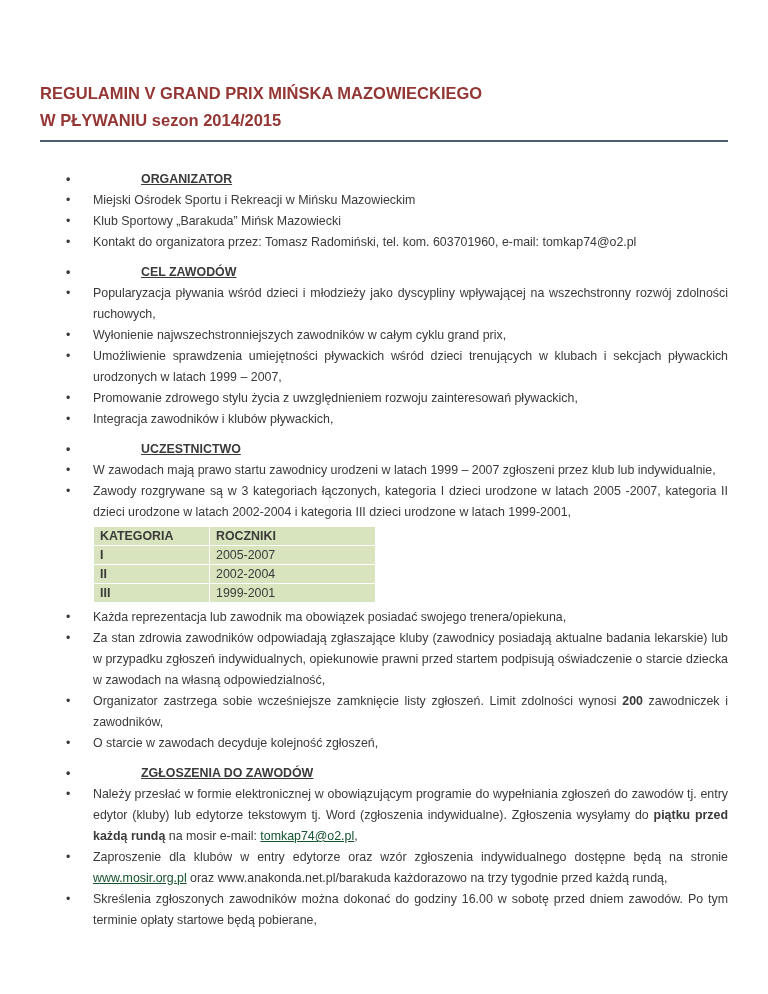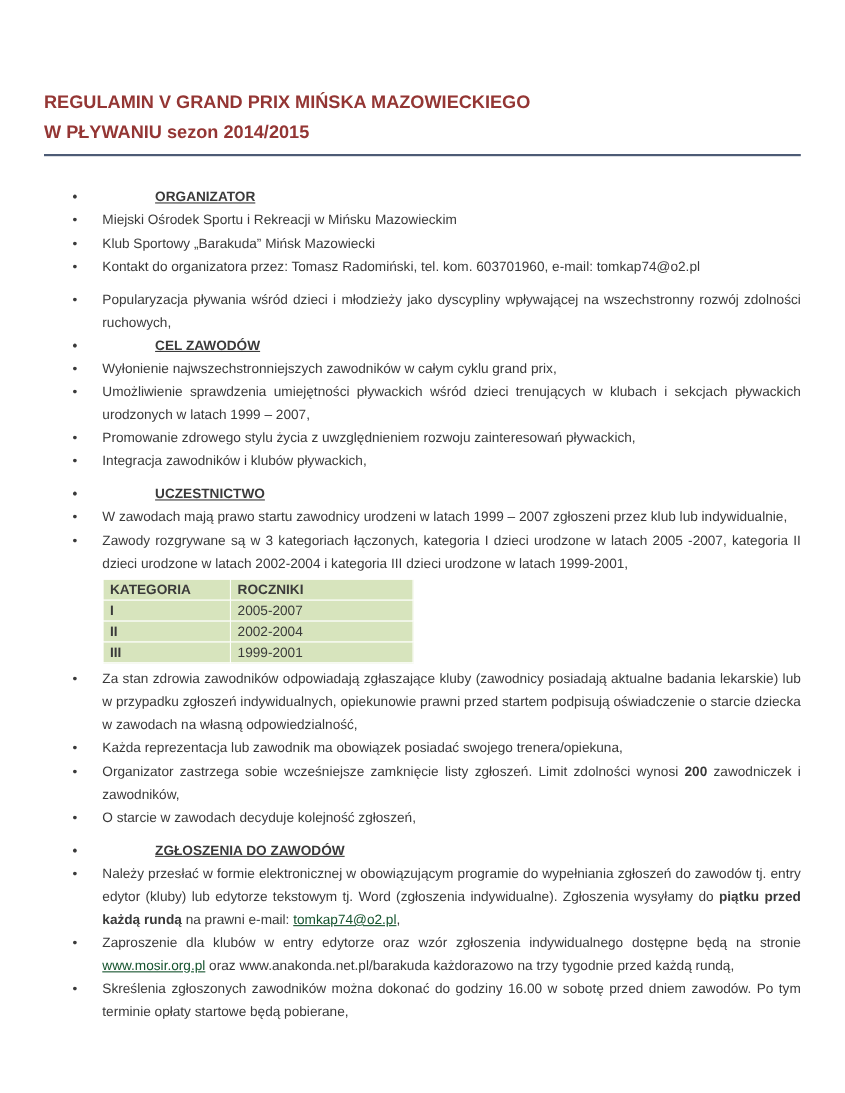--- a/index.html
+++ b/index.html
@@ -82,22 +82,22 @@
   </div>
   <div class="title-rule"></div>
   <div class="content">
       <section class="doc-section">
         <div class="doc-item doc-heading"><span class="hseg">ORGANIZATOR</span></div>
         <div class="doc-item"><span>Miejski Ośrodek Sportu i Rekreacji w Mińsku Mazowieckim</span></div>
         <div class="doc-item"><span>Klub Sportowy „Barakuda” Mińsk Mazowiecki</span></div>
         <div class="doc-item"><span>Kontakt do organizatora przez: Tomasz Radomiński, tel. kom. 603701960, e-mail: tomkap74@o2.pl</span></div>
       </section>
       <section class="doc-section">
+        <div class="doc-item doc-heading"><span class="hseg">CEL ZAWODÓW</span></div>
         <div class="doc-item"><span>Popularyzacja pływania wśród dzieci i młodzieży jako dyscypliny wpływającej na wszechstronny rozwój zdolności ruchowych,</span></div>
-        <div class="doc-item doc-heading"><span class="hseg">CEL ZAWODÓW</span></div>
         <div class="doc-item"><span>Wyłonienie najwszechstronniejszych zawodników w całym cyklu grand prix,</span></div>
         <div class="doc-item"><span>Umożliwienie sprawdzenia umiejętności pływackich wśród dzieci trenujących w klubach i sekcjach pływackich urodzonych w latach 1999 – 2007,</span></div>
         <div class="doc-item"><span>Promowanie zdrowego stylu życia z uwzględnieniem rozwoju zainteresowań pływackich,</span></div>
         <div class="doc-item"><span>Integracja zawodników i klubów pływackich,</span></div>
       </section>
       <section class="doc-section">
         <div class="doc-item doc-heading"><span class="hseg">UCZESTNICTWO</span></div>
         <div class="doc-item"><span>W zawodach mają prawo startu zawodnicy urodzeni w latach 1999 – 2007 zgłoszeni przez klub lub indywidualnie,</span></div>
         <div class="doc-item"><span>Zawody rozgrywane są w 3 kategoriach łączonych, kategoria I dzieci urodzone w latach 2005 -2007, kategoria II dzieci urodzone w latach 2002-2004 i kategoria III dzieci urodzone w latach 1999-2001,</span></div>
         <table class="cat-table">
@@ -113,25 +113,25 @@
             <tr>
               <td class="bold">II</td>
               <td>2002-2004</td>
             </tr>
             <tr>
               <td class="bold">III</td>
               <td>1999-2001</td>
             </tr>
           </tbody>
         </table>
+        <div class="doc-item"><span>Każda reprezentacja lub zawodnik ma obowiązek posiadać swojego trenera/opiekuna,</span></div>
         <div class="doc-item"><span>Za stan zdrowia zawodników odpowiadają zgłaszające kluby (zawodnicy posiadają aktualne badania lekarskie) lub w przypadku zgłoszeń indywidualnych, opiekunowie prawni przed startem podpisują oświadczenie o starcie dziecka w zawodach na własną odpowiedzialność,</span></div>
-        <div class="doc-item"><span>Każda reprezentacja lub zawodnik ma obowiązek posiadać swojego trenera/opiekuna,</span></div>
         <div class="doc-item"><span>Organizator zastrzega sobie wcześniejsze zamknięcie listy zgłoszeń. Limit zdolności wynosi </span><span class="bold">200</span><span> zawodniczek i zawodników,</span></div>
         <div class="doc-item"><span>O starcie w zawodach decyduje kolejność zgłoszeń,</span></div>
       </section>
       <section class="doc-section">
         <div class="doc-item doc-heading"><span class="hseg">ZGŁOSZENIA DO ZAWODÓW</span></div>
-        <div class="doc-item"><span>Należy przesłać w formie elektronicznej w obowiązującym programie do wypełniania zgłoszeń do zawodów tj. entry edytor (kluby) lub edytorze tekstowym tj. Word (zgłoszenia indywidualne). Zgłoszenia wysyłamy do </span><span class="bold">piątku przed każdą rundą</span><span>  na prawni e-mail: </span><a class="doc-link" href="#">tomkap74@o2.pl</a><span>,</span></div>
+        <div class="doc-item"><span>Należy przesłać w formie elektronicznej w obowiązującym programie do wypełniania zgłoszeń do zawodów tj. entry edytor (kluby) lub edytorze tekstowym tj. Word (zgłoszenia indywidualne). Zgłoszenia wysyłamy do </span><span class="bold">piątku przed każdą rundą</span><span>  na mosir e-mail: </span><a class="doc-link" href="#">tomkap74@o2.pl</a><span>,</span></div>
         <div class="doc-item"><span>Zaproszenie dla klubów w entry edytorze oraz wzór zgłoszenia indywidualnego dostępne będą na stronie </span><a class="doc-link" href="#">www.mosir.org.pl</a><span> oraz www.anakonda.net.pl/barakuda każdorazowo na trzy tygodnie przed każdą rundą,</span></div>
         <div class="doc-item"><span>Skreślenia zgłoszonych zawodników można dokonać do godziny 16.00 w sobotę przed dniem zawodów. Po tym terminie opłaty startowe będą pobierane,</span></div>
       </section>
     </div>
 </div>
 
 </body></html>

